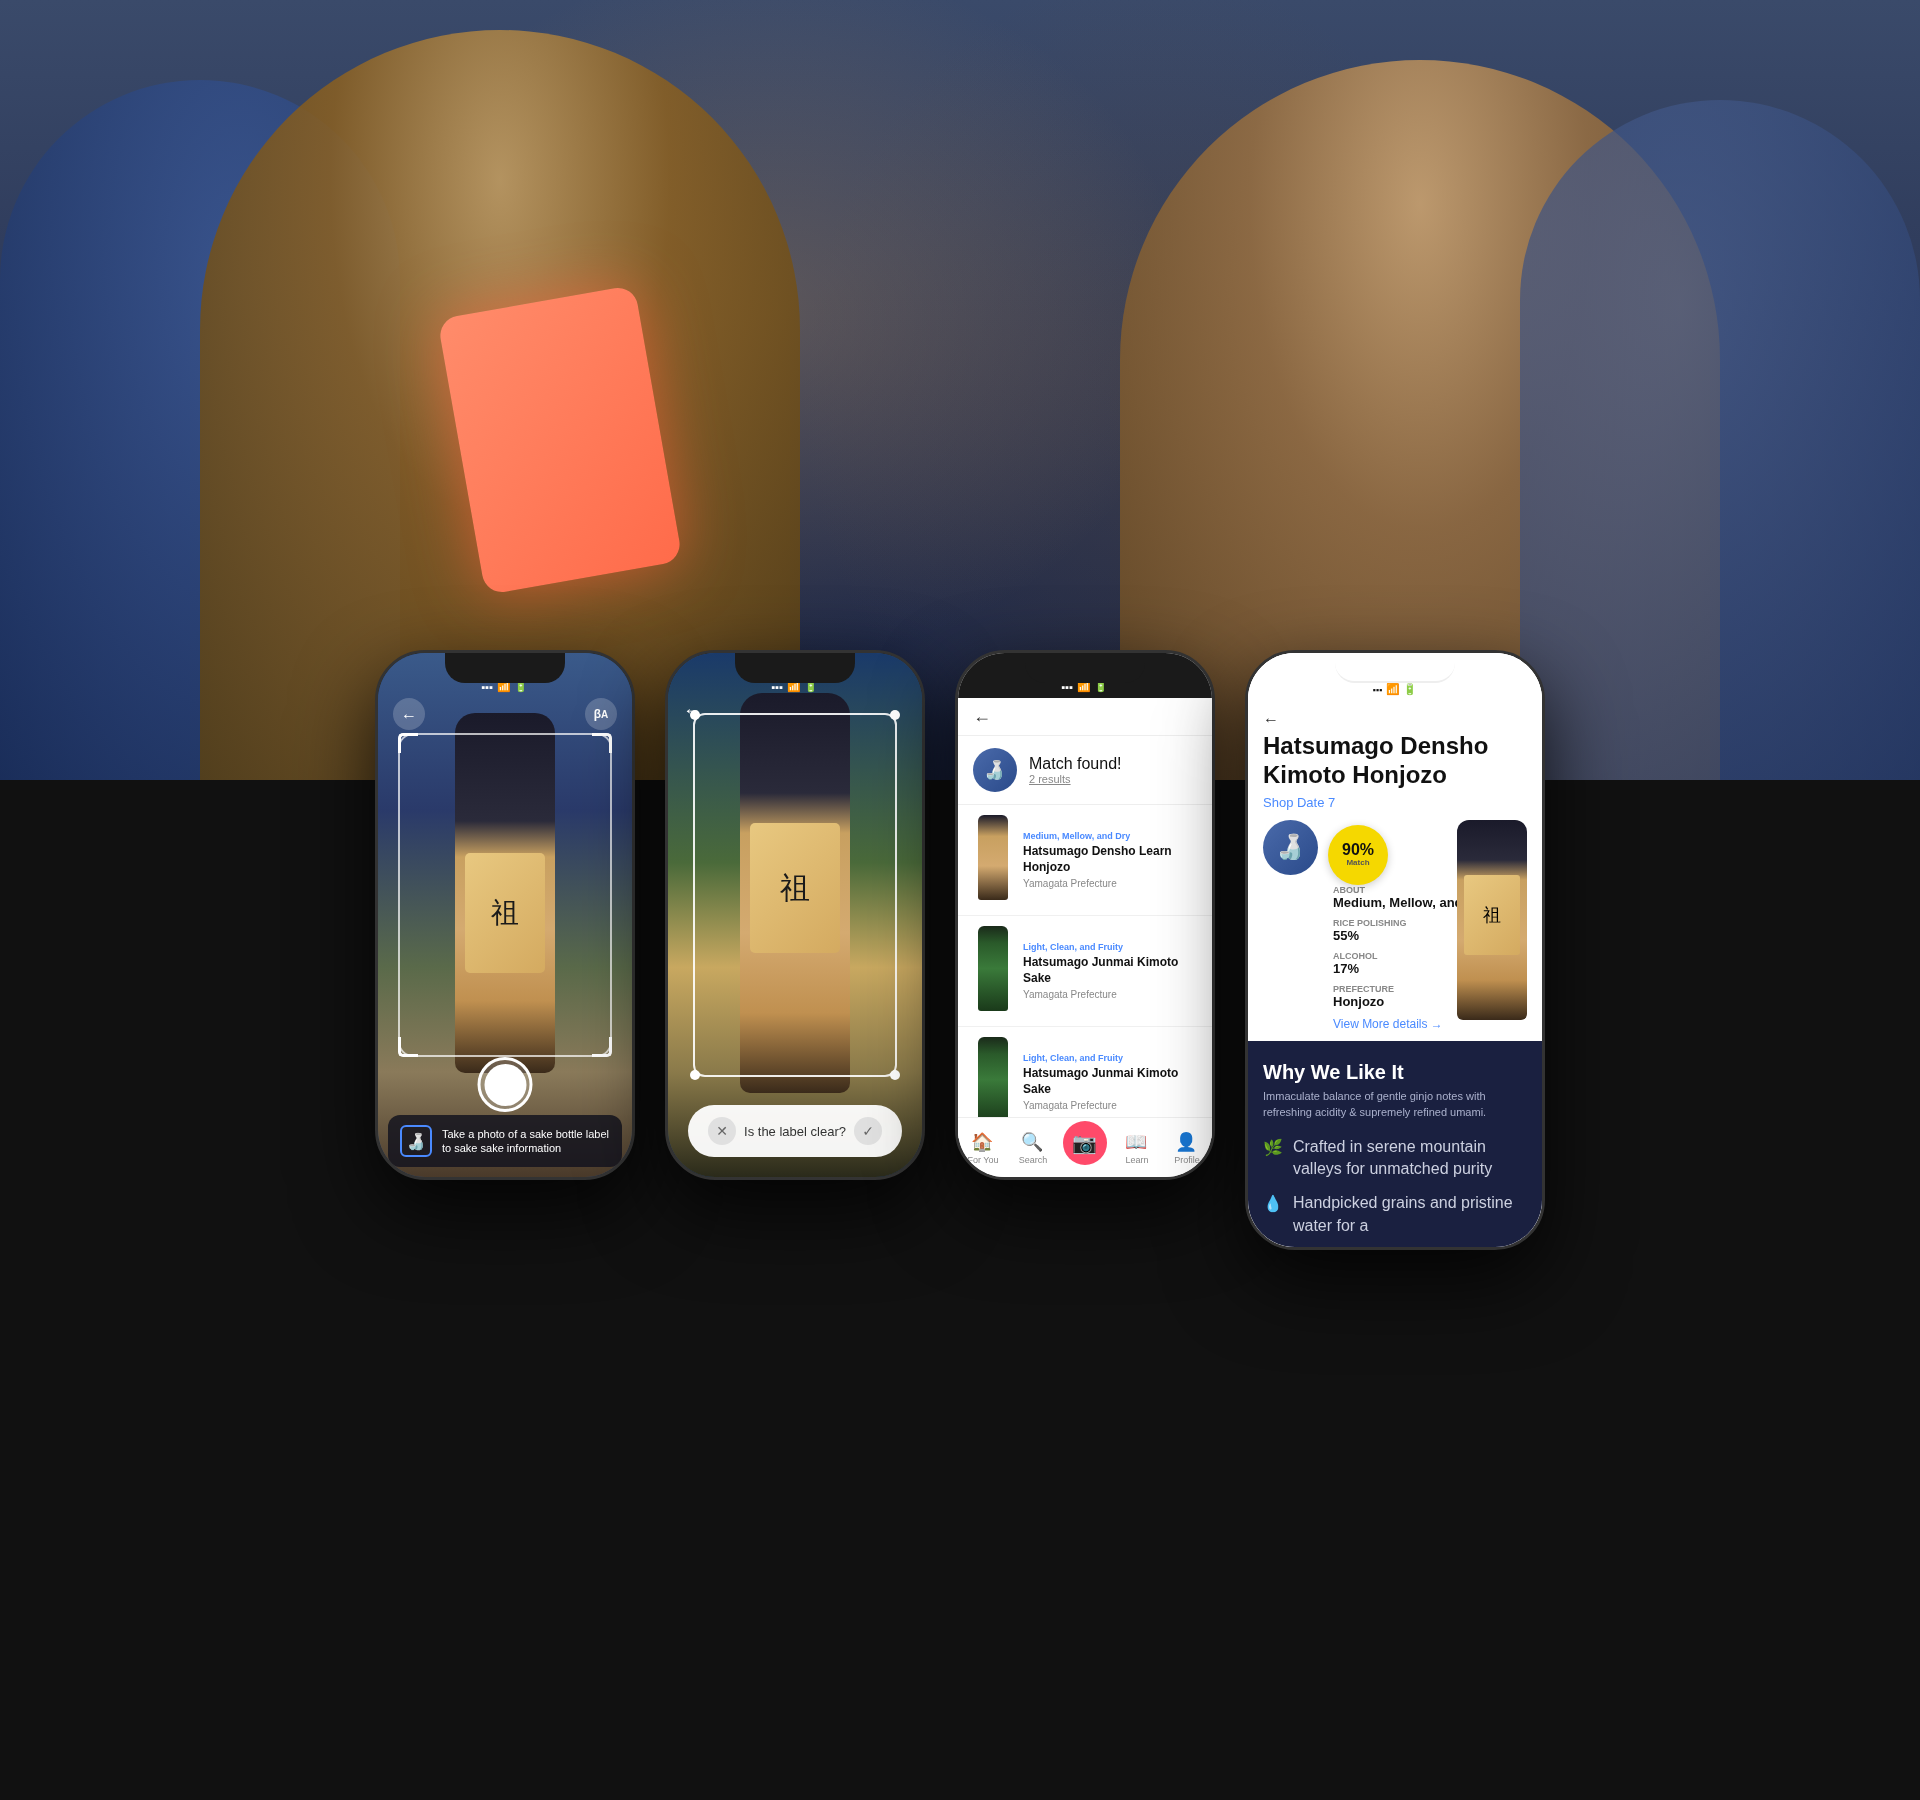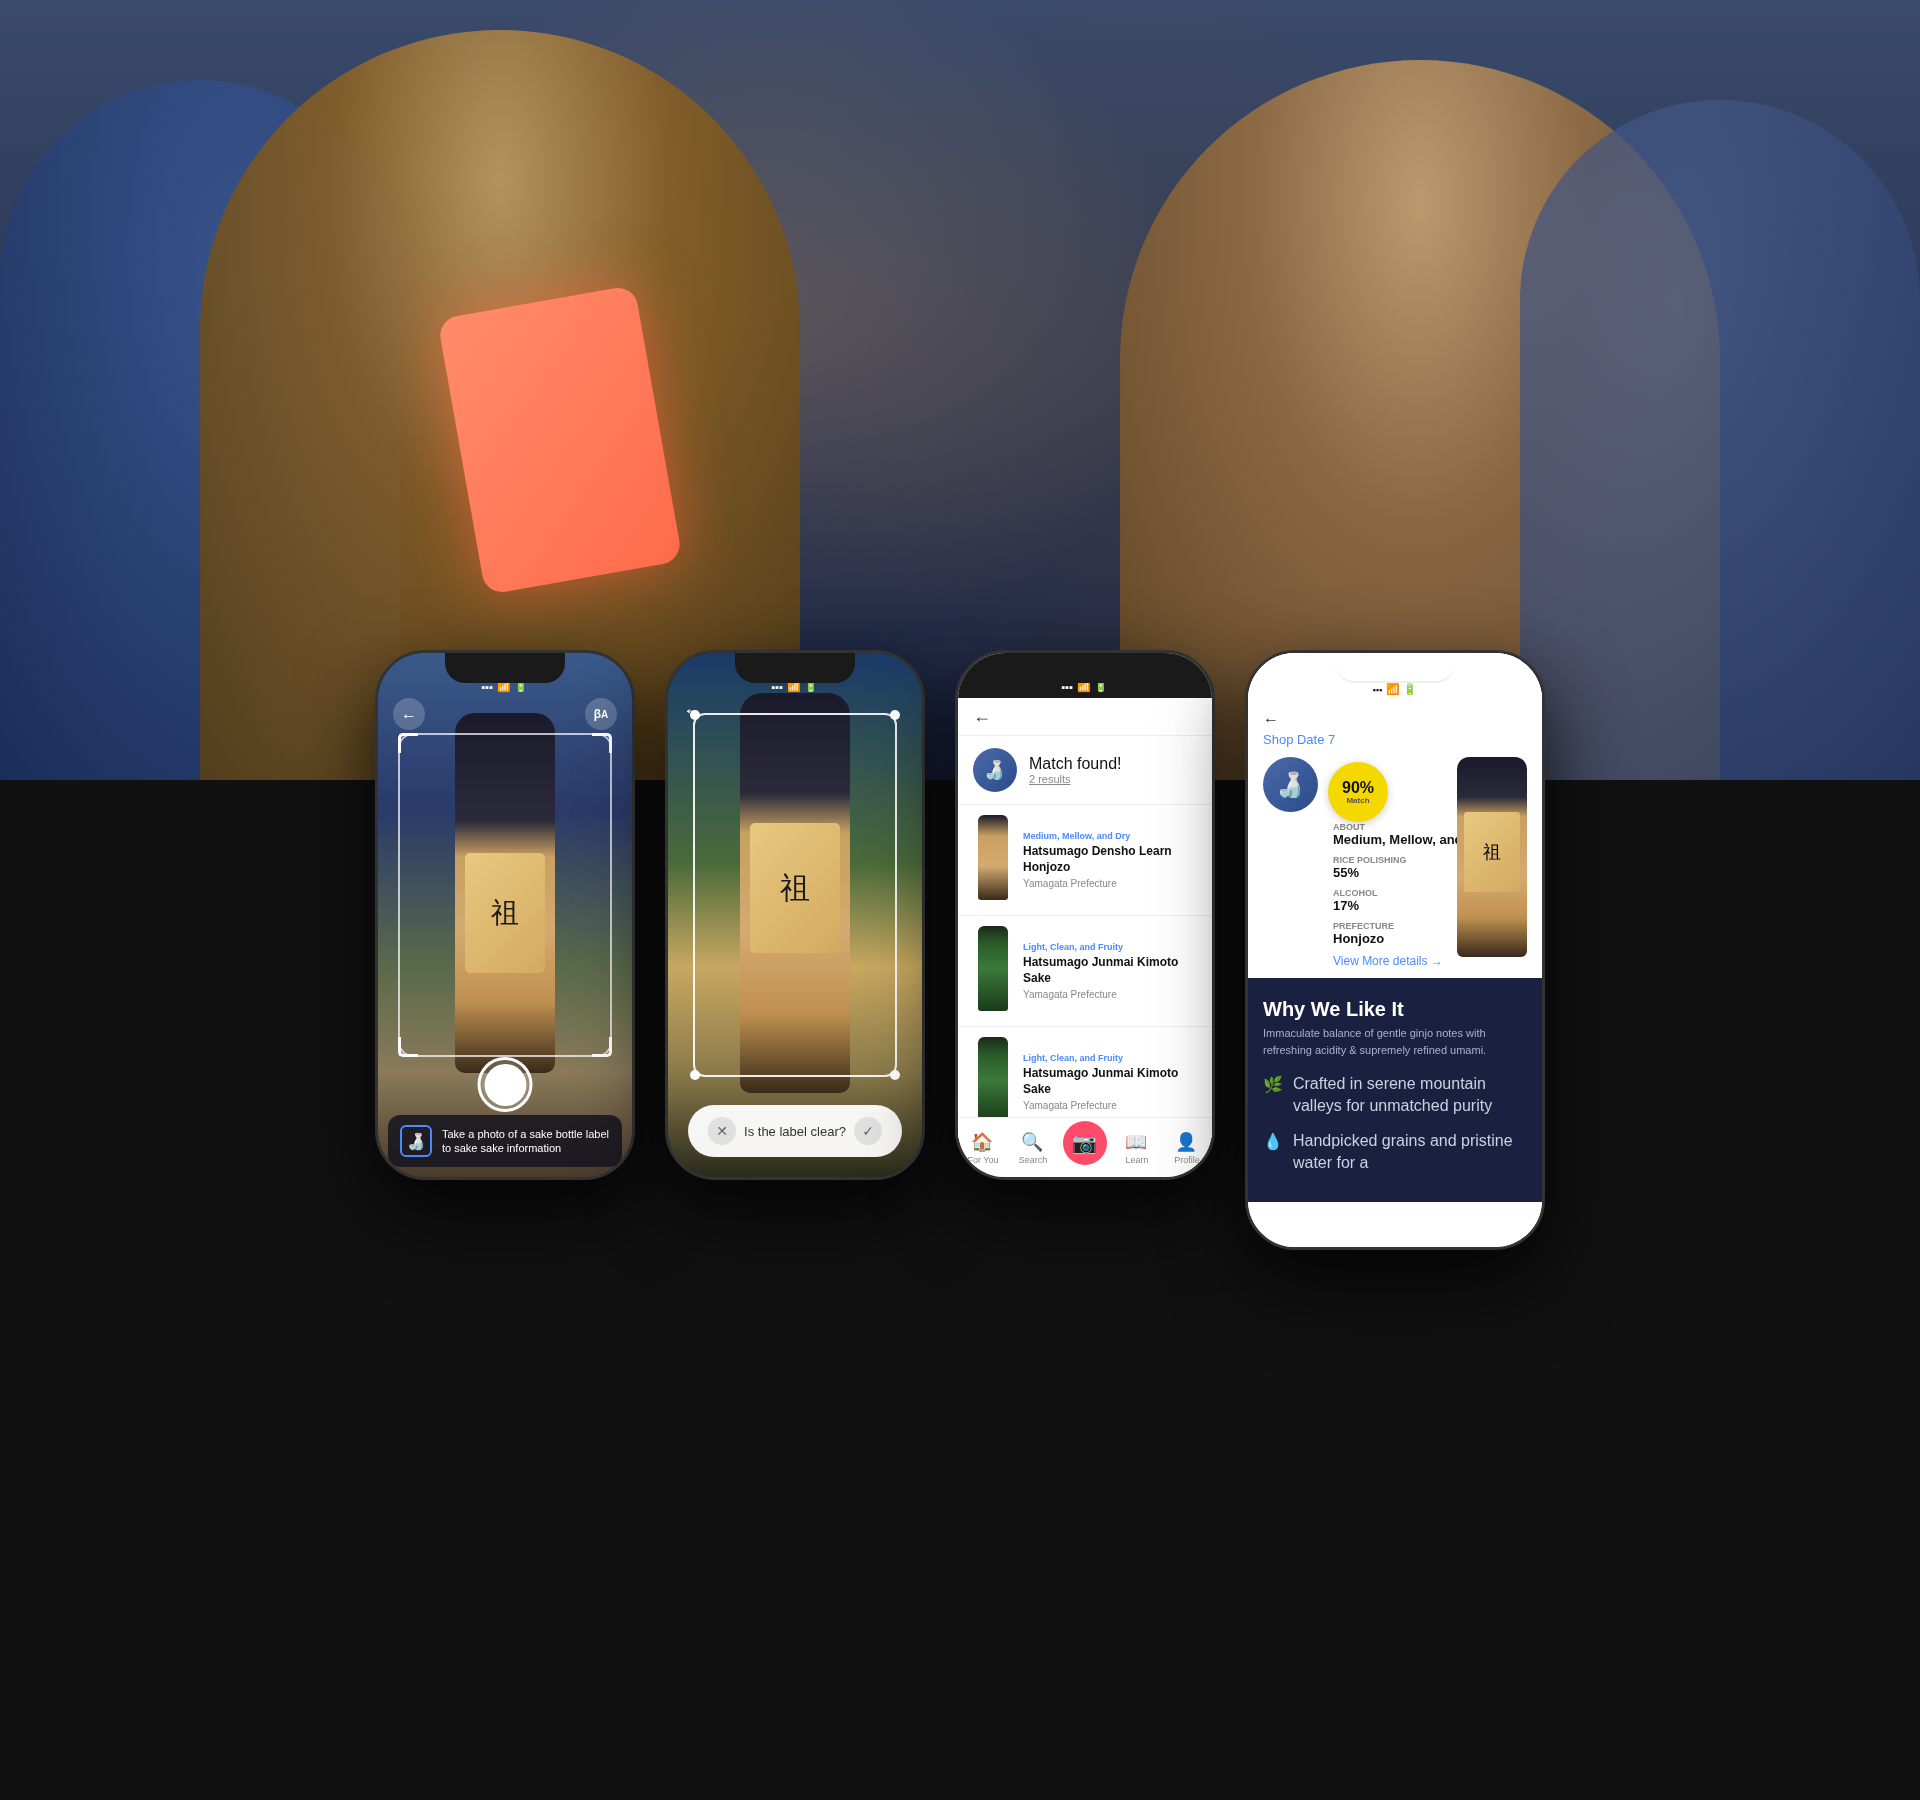--- a/index.html
+++ b/index.html
@@ -807,20 +807,24 @@
           <span style="font-size:9px;">▪▪▪</span>
           <span>📶</span>
           <span>🔋</span>
         </div>
       </div>
 
       <div class="phone4-header">
         <span style="font-size:16px;color:#333;cursor:pointer;">←</span>
       </div>
 
+      <div class="phone4-title">
+        <span>Hatsumago Densho</span><br>
+        <span>Kimoto Honjozo</span>
+      </div>
 
       <div class="shop-date-link">Shop Date 7</div>
 
       <div class="detail-content">
         <div style="position:relative;flex-shrink:0;">
           <div class="detail-avatar">🍶</div>
           <div class="match-badge">
             <span class="match-pct">90%</span>
             <span class="match-word">Match</span>
           </div>

